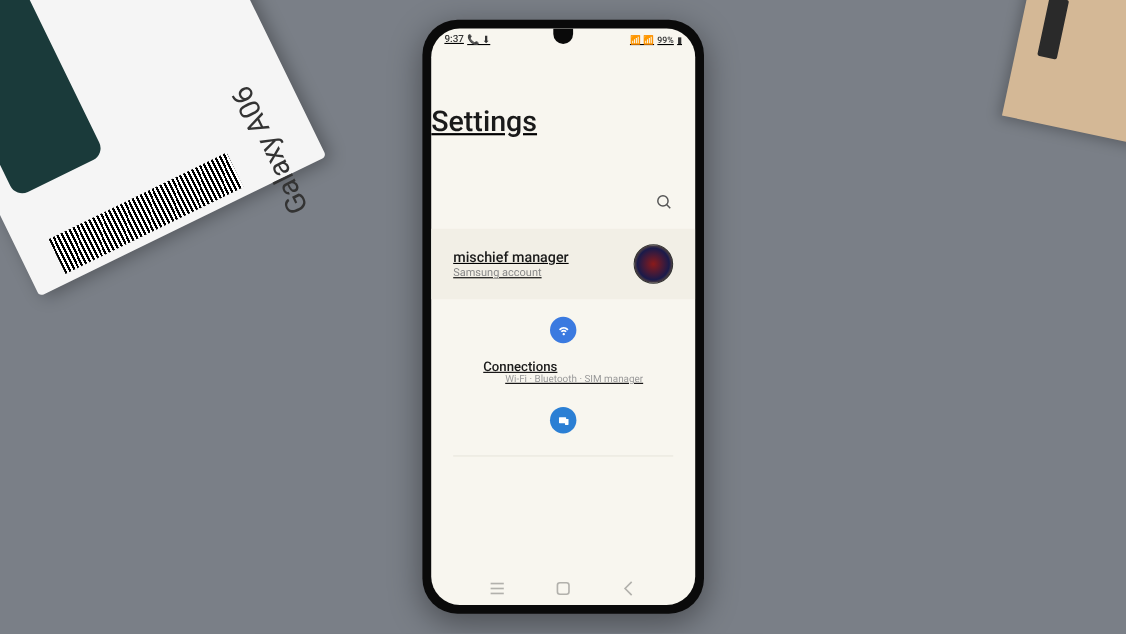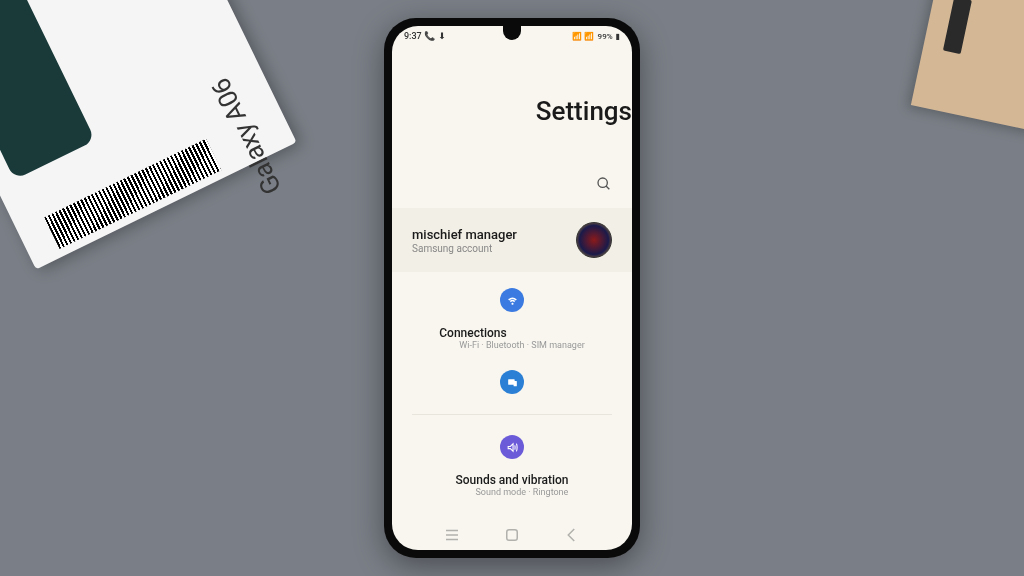--- a/index.html
+++ b/index.html
@@ -87,20 +87,21 @@
       padding: 8px;
       box-shadow: 0 8px 30px rgba(0,0,0,0.4);
     }
     .screen {
       width: 100%;
       height: 100%;
       background: #f8f6ef;
       border-radius: 26px;
       overflow: hidden;
       position: relative;
+      text-decoration: underline;
     }
     .notch {
       position: absolute;
       top: 0;
       left: 50%;
       transform: translateX(-50%);
       width: 18px;
       height: 14px;
       background: #0a0a0a;
       border-radius: 0 0 12px 12px;
@@ -116,21 +117,21 @@
       padding: 0 12px;
       font-size: 9px;
       color: #333;
       font-weight: 500;
     }
     .status-left { display: flex; gap: 3px; align-items: center; }
     .status-right { display: flex; gap: 3px; align-items: center; font-size: 8px; }
     
     
     .settings-header {
-      text-align: right;
+      text-align: left;
       padding: 50px 0 50px;
     }
     .settings-title {
       font-size: 26px;
       font-weight: 500;
       color: #1a1a1a;
     }
     
     
     .search-row {
@@ -267,31 +268,20 @@
               <rect x="4" y="6" width="12" height="10" rx="1"></rect>
               <rect x="14" y="9" width="6" height="10" rx="1"></rect>
             </svg>
         </div>
       </div>
     </div>
 
     <div class="divider"></div>
 
     <div class="settings-list">
-      <div class="settings-item">
-        <div class="item-icon" style="background:#6b5bd9">
-          <svg viewBox="0 0 24 24">
-              <path d="M4 10v4h4l5 5V5l-5 5H4zm12-2c1 1 1 7 0 8m3-11c2 2 2 12 0 14" fill="none" stroke="#fff" stroke-width="2"></path>
-            </svg>
-        </div>
-        <div class="item-text">
-          <div class="item-title">Sounds and vibration</div>
-          <div class="item-sub">Sound mode · Ringtone</div>
-        </div>
-      </div>
     </div>
 
     <div class="nav-bar">
       <div class="nav-btn">
         <svg viewBox="0 0 24 24" fill="none" stroke="#333" stroke-width="2">
             <line x1="4" y1="6" x2="20" y2="6"></line>
             <line x1="4" y1="12" x2="20" y2="12"></line>
             <line x1="4" y1="18" x2="20" y2="18"></line>
           </svg>
       </div>

